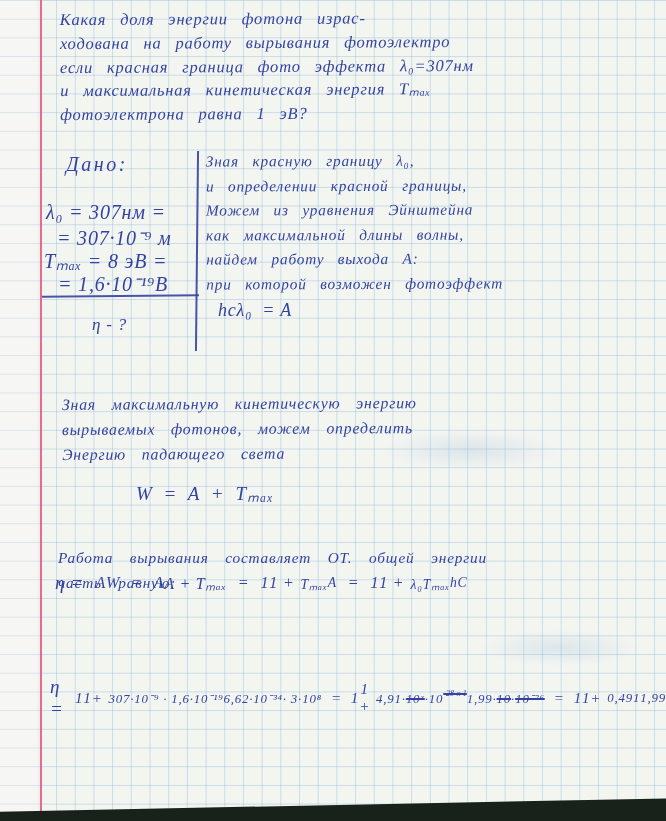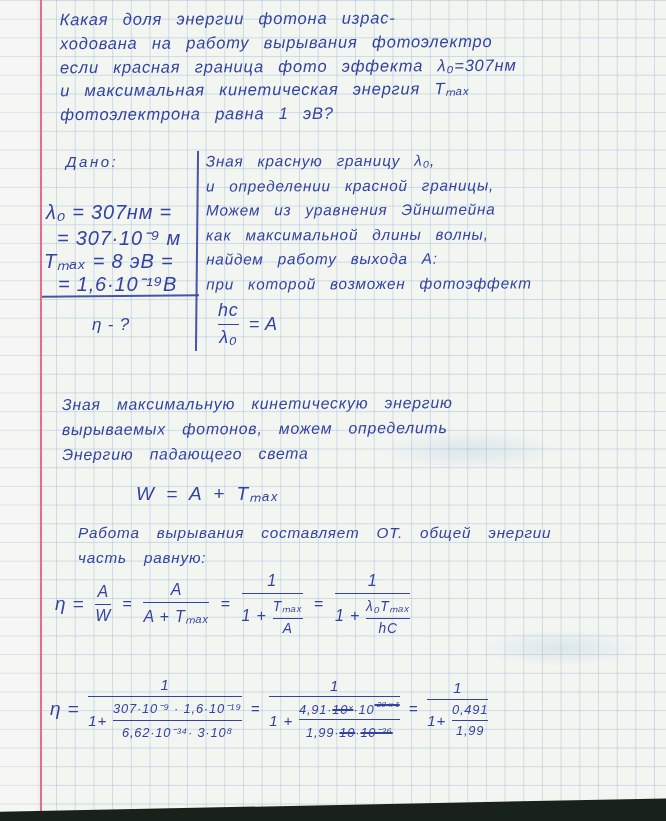--- a/index.html
+++ b/index.html
@@ -1,19 +1,19 @@
 <!DOCTYPE html>
 <html><head>
 <meta charset="utf-8">
 <style>
   html,body{margin:0;padding:0;background:#e8e8e4;}
   #canvas{
     position:relative;width:666px;height:821px;overflow:hidden;
     background:#f3f5f1;
-    font-family:Liberation Sans, sans-serif;
+    font-family:Liberation Serif, serif;
   }
   
   #grid{
     position:absolute;inset:0;
     background-image:
       linear-gradient(to right, rgba(146,185,216,0.42) 1px, transparent 1px),
       linear-gradient(to bottom, rgba(146,185,216,0.42) 1px, transparent 1px);
     background-size:18.7px 18.7px;
   }
   
@@ -38,21 +38,21 @@
   .abs{position:absolute;}
   .qline{font-size:16.5px;line-height:23.8px;word-spacing:9px;white-space:nowrap;}
   .sline{font-size:15.3px;line-height:24.6px;word-spacing:9px;white-space:nowrap;}
   .pline{font-size:15.8px;line-height:25px;word-spacing:11px;white-space:nowrap;}
   .rline{font-size:15.3px;line-height:24.6px;word-spacing:12px;white-space:nowrap;}
   .gitem{font-size:20px;white-space:nowrap;}
 
   .rule{background:#3443a1;opacity:.9;}
 
   .formula-row{display:flex;align-items:center;}
-  .frac{display:inline-flex;flex-direction:column;align-items:center;text-align:center;}
+  .frac{display:inline-flex;align-items:center;text-align:center;}
   .fbar{align-self:stretch;height:0;border-top:1.7px solid currentColor;margin:2.5px 0;}
   .drow{display:inline-flex;align-items:center;gap:6px;}
   .innerfrac{font-size:.86em;}
   .xout{text-decoration:line-through;text-decoration-thickness:2px;}
   .sup{font-size:.62em;vertical-align:7px;letter-spacing:0;text-align:center;}
   .nowrap{white-space:nowrap;}
 </style>
 </head>
 <body>
 
@@ -64,21 +64,21 @@
   <div class="smudge" style="left:480px;top:630px;width:160px;height:36px;"></div>
 
   <div class="abs hw" style="left:60px;top:7px;transform:rotate(-0.3deg);">
     <div class="qline">Какая доля энергии фотона израс-</div>
     <div class="qline">ходована на работу вырывания фотоэлектро</div>
     <div class="qline">если красная граница фото эффекта λ₀=307нм</div>
     <div class="qline">и максимальная кинетическая энергия Tₘₐₓ</div>
     <div class="qline">фотоэлектрона равна 1 эВ?</div>
   </div>
 
-  <div class="abs hw" style="left:66px;top:153px;font-size:15px;letter-spacing:2.5px;">Дано:</div>
+  <div class="abs hw" style="left:66px;top:153px;font-size:20px;letter-spacing:2.5px;">Дано:</div>
   <div class="abs hw gitem" style="left:46px;top:201px;">λ₀ = 307нм =</div>
   <div class="abs hw gitem" style="left:57px;top:224px;">= 307·10⁻⁹ м</div>
   <div class="abs hw gitem" style="left:44px;top:247px;">Tₘₐₓ = 8 эВ =</div>
   <div class="abs hw gitem" style="left:58px;top:270px;">= 1,6·10⁻¹⁹В</div>
   <div class="abs rule" style="left:42px;top:295px;width:157px;height:2px;transform:rotate(-0.5deg);"></div>
   <div class="abs hw" style="left:92px;top:315px;font-size:17px;">η - ?</div>
   <div class="abs rule" style="left:196px;top:151px;width:2px;height:200px;transform:rotate(0.6deg);"></div>
 
   <div class="abs hw" style="left:206px;top:149px;transform:rotate(-0.2deg);">
     <div class="sline">Зная красную границу λ₀,</div>
@@ -99,21 +99,21 @@
   </div>
 
   <div class="abs hw" style="left:62px;top:391px;transform:rotate(-0.3deg);">
     <div class="pline">Зная максимальную кинетическую энергию</div>
     <div class="pline">вырываемых фотонов, можем определить</div>
     <div class="pline">Энергию падающего света</div>
   </div>
 
   <div class="abs hw" style="left:136px;top:480px;font-size:19px;letter-spacing:1.5px;word-spacing:4px;">W = A + Tₘₐₓ</div>
 
-  <div class="abs hw" style="left:58px;top:521px;padding-left:20px;">
+  <div class="abs hw" style="left:58px;top:546px;">
     <div class="rline">Работа вырывания составляет ОТ. общей энергии</div>
     <div class="rline">часть равную:</div>
   </div>
 
   <div class="abs hw formula-row" style="left:55px;top:572px;font-size:16px;gap:11px;">
     <span style="font-size:19px;">η =</span>
     <span class="frac">
       <span>A</span>
       <span class="fbar"></span>
       <span>W</span>

